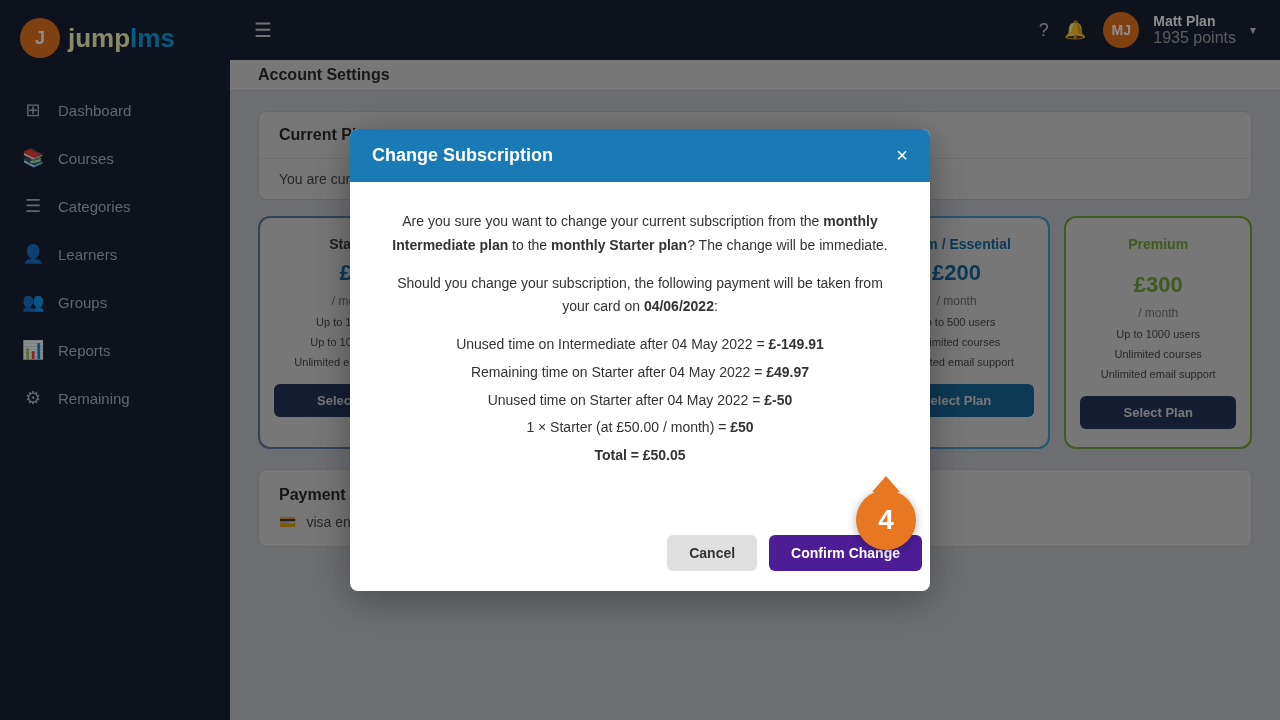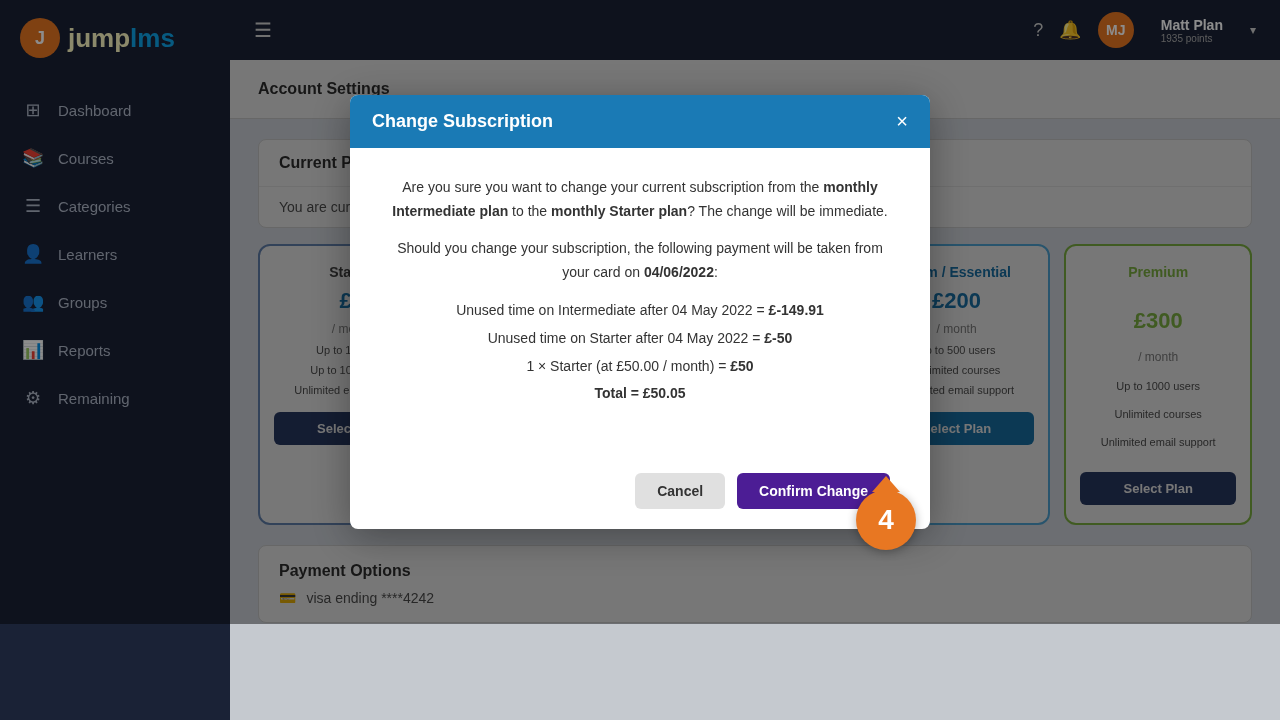--- a/index.html
+++ b/index.html
@@ -57,44 +57,44 @@
       display: flex;
       align-items: center;
       justify-content: space-between;
       padding: 0 24px;
       color: white;
     }
     .topbar-left { display: flex; align-items: center; gap: 20px; }
     .hamburger { font-size: 20px; cursor: pointer; color: #ccc; }
     .topbar-right { display: flex; align-items: center; gap: 16px; }
     .topbar-icon { font-size: 18px; color: #ccc; cursor: pointer; }
-    .user-info { display: flex; align-items: center; gap: 27px; }
+    .user-info { display: flex; align-items: center; gap: 14px; }
     .avatar {
       width: 36px; height: 36px; border-radius: 50%;
       background: #e87722;
       display: flex; align-items: center; justify-content: center;
       color: white; font-weight: bold; font-size: 14px;
     }
     .user-details { display: flex; flex-direction: column; }
     .user-name { font-size: 14px; font-weight: 600; color: white; }
-    .user-points { font-size: 10px; color: #aaa; }
+    .user-points { font-size: 16px; color: #aaa; }
     .chevron-down { color: #ccc; font-size: 12px; }
 
     
     .content {
       flex: 1;
       background: #e8edf3;
       overflow-y: auto;
       padding: 0;
       position: relative;
       filter: brightness(0.85);
     }
     .page-header {
       background: white;
-      padding: 20px 28px;
+      padding: 6px 28px;
       font-size: 16px;
       font-weight: 600;
       color: #333;
       border-bottom: 1px solid #ddd;
     }
     .content-body { padding: 20px 28px; }
     .current-plan-section {
       background: white;
       border: 1px solid #ddd;
       border-radius: 8px;
@@ -120,21 +120,21 @@
       padding: 18px 14px;
       display: flex; flex-direction: column;
       align-items: center;
       gap: 8px;
       min-width: 0;
     }
     .plan-card.starter { border-color: #6c8ebf; }
     .plan-card.essential { border-color: #56b4e9; }
     .plan-card.pro { border-color: #888; }
     .plan-card.team { border-color: #56b4e9; }
-    .plan-card.premium { border-color: #8bc34a; gap: 16px; }
+    .plan-card.premium { border-color: #8bc34a; }
     .plan-name { font-size: 14px; font-weight: 700; color: #444; }
     .plan-name.premium { color: #8bc34a; }
     .plan-name.essential { color: #1a7ab5; }
     .plan-price { font-size: 22px; font-weight: 700; color: #1a7ab5; }
     .plan-period { font-size: 12px; color: #888; }
     .plan-feature { font-size: 11px; color: #555; text-align: center; }
     .plan-btn {
       margin-top: 8px;
       background: #1a7ab5;
       color: white;
@@ -156,21 +156,21 @@
       border-radius: 8px;
       padding: 16px 20px;
     }
     .payment-title { font-size: 16px; font-weight: 700; color: #333; margin-bottom: 10px; }
     .payment-item { display: flex; align-items: center; gap: 10px; font-size: 14px; color: #555; }
 
     
     .overlay {
       position: fixed;
       top: 0; left: 0;
-      width: 1280px; height: 624px;
+      width: 1280px; height: 720px;
       background: rgba(0,0,0,0.45);
       z-index: 100;
       display: flex;
       align-items: center;
       justify-content: center;
     }
 
     
     .modal {
       background: white;
@@ -202,21 +202,21 @@
     .modal-body {
       padding: 28px 32px 20px;
       font-size: 14px;
       color: #333;
       line-height: 1.7;
     }
     .modal-body p { margin-bottom: 14px; text-align: center; }
     .modal-details { text-align: center; margin-bottom: 31px; }
     .modal-details p { margin-bottom: 4px; }
     .modal-footer {
-      padding: 16px 40px 20px;
+      padding: 16px 8px 20px;
       display: flex;
       justify-content: flex-end;
       gap: 12px;
     }
     .btn-cancel {
       padding: 10px 22px;
       background: #e0e0e0;
       border: none;
       border-radius: 6px;
       font-size: 14px;
@@ -402,20 +402,21 @@
     </div>
     <div class="modal-body">
       <p>
         Are you sure you want to change your current subscription from the <strong>monthly Intermediate plan</strong> to the <strong>monthly Starter plan</strong>? The change will be immediate.
       </p>
       <p>
         Should you change your subscription, the following payment will be taken from your card on <strong>04/06/2022</strong>:
       </p>
       <div class="modal-details">
         <p>Unused time on Intermediate after 04 May 2022 = <strong>£-149.91</strong></p>
+        <p>Remaining time on Starter after 04 May 2022 = <strong>£49.97</strong></p>
         <p>Unused time on Starter after 04 May 2022 = <strong>£-50</strong></p>
         <p>1 × Starter (at £50.00 / month) = <strong>£50</strong></p>
         <p><strong>Total = £50.05</strong></p>
       </div>
     </div>
     <div class="modal-footer">
       <button class="btn-cancel">Cancel</button>
       <button class="btn-confirm">Confirm Change</button>
     </div>
   </div>

